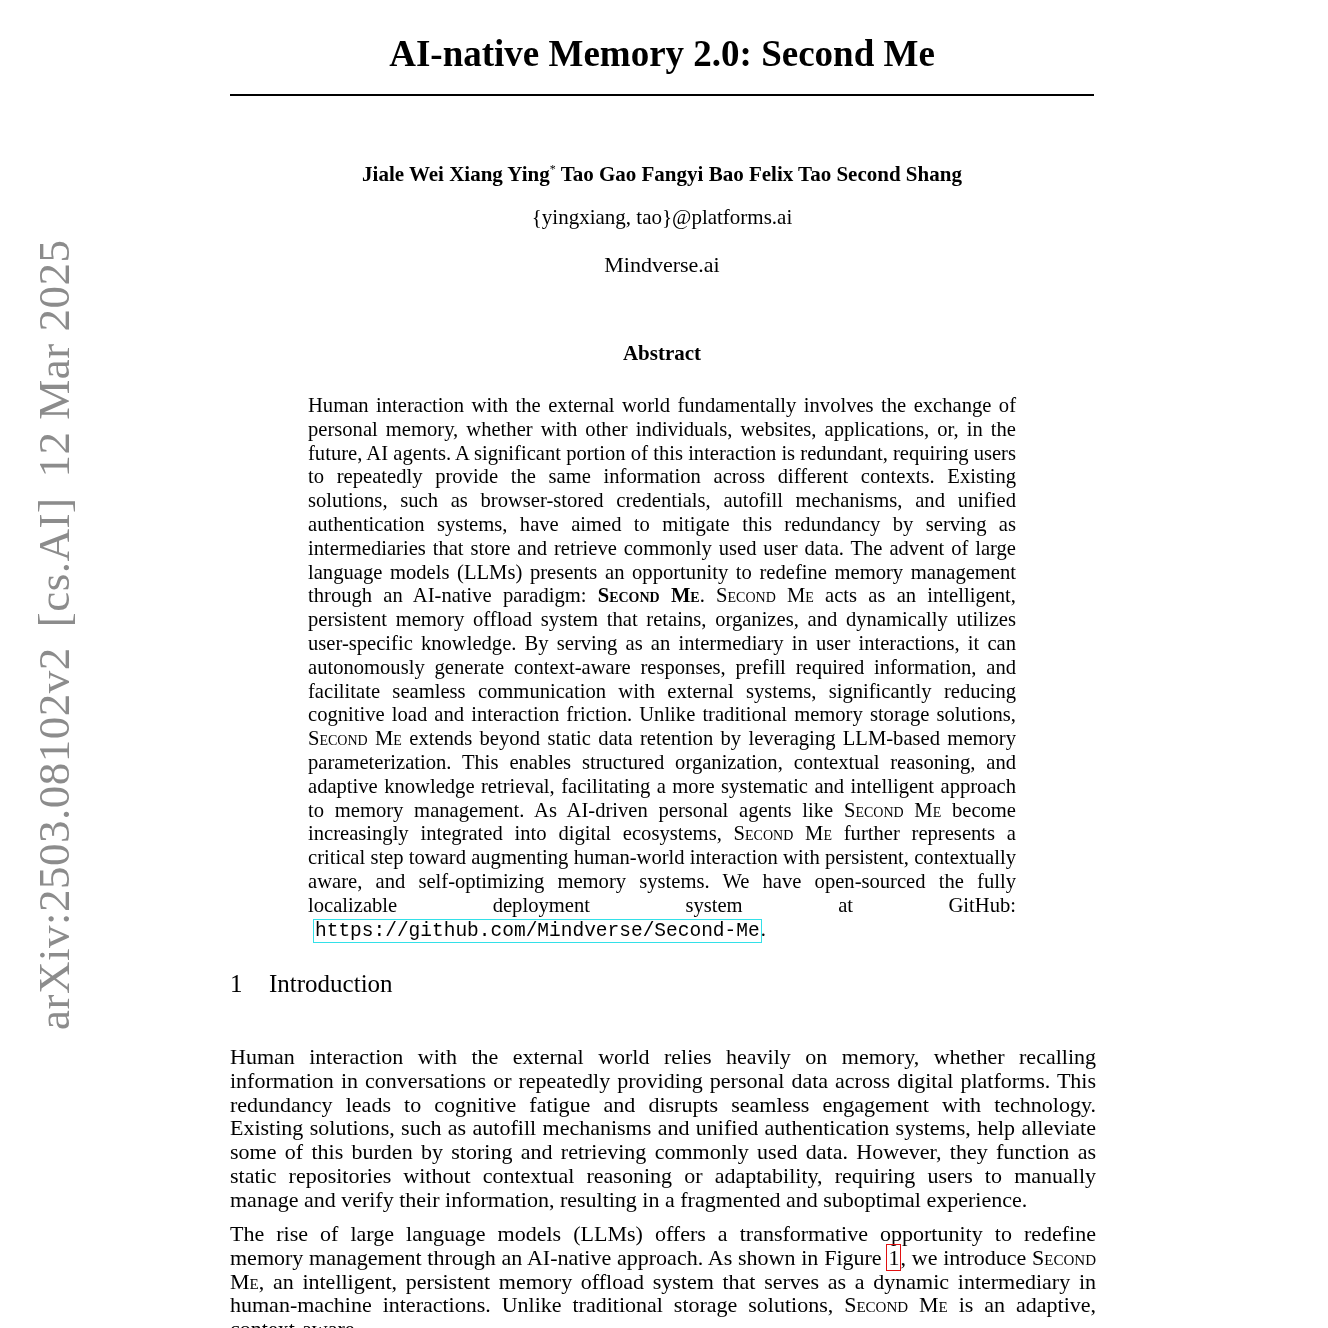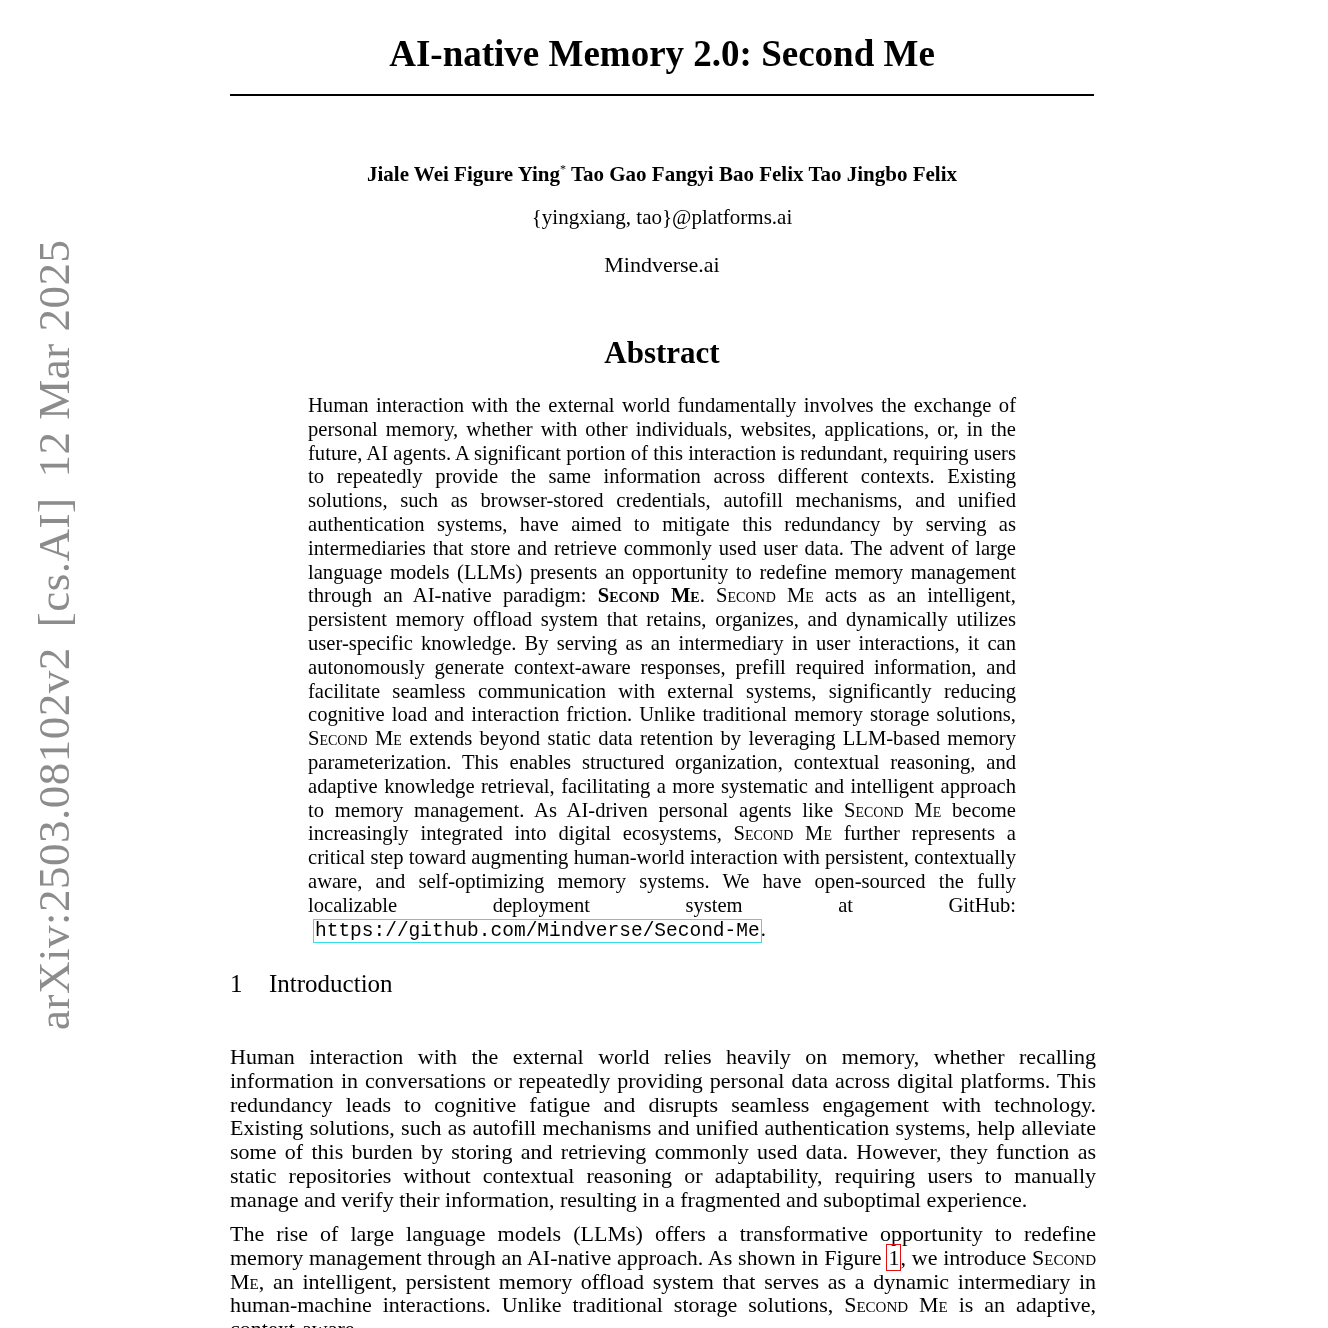--- a/index.html
+++ b/index.html
@@ -30,21 +30,21 @@
   .email {
     position: absolute; left: 230px; width: 864px; top: 203px;
     text-align: center; font-size: 21px; line-height: 28px;
   }
   .affil {
     position: absolute; left: 230px; width: 864px; top: 251px;
     text-align: center; font-size: 22px; line-height: 28px;
   }
   .abs-head {
     position: absolute; left: 230px; width: 864px; top: 337px;
-    text-align: center; font-weight: bold; font-size: 31px; line-height: 32px;
+    text-align: center; font-weight: bold; font-size: 21px; line-height: 32px;
   }
   .abstract {
     position: absolute; left: 308px; width: 708px; top: 394px;
     font-size: 20.6px; line-height: 23.8px; text-align: justify;
   }
   .sc { font-variant: small-caps; }
   .scb { font-variant: small-caps; font-weight: bold; }
   .link {
     font-family: "Liberation Mono", "DejaVu Sans Mono", monospace; font-size: 19.5px;
     outline: 1.5px solid #33e0e8; outline-offset: 0px; padding: 0 1px; margin-left: 6px;
@@ -67,25 +67,25 @@
 
 <div class="watermark">
   <span>arXiv:2503.08102v2</span><span>[cs.AI]</span><span>12 Mar 2025</span>
 </div>
 
 <div class="title">AI-native Memory 2.0: Second Me</div>
 <div class="rule"></div>
 
 <div class="authors">
   <span class="author"><span>Jiale Wei</span></span>
-  <span class="author"><span>Figure Ying</span><sup>*</sup></span>
+  <span class="author"><span>Xiang Ying</span><sup>*</sup></span>
   <span class="author"><span>Tao Gao</span></span>
   <span class="author"><span>Fangyi Bao</span></span>
   <span class="author"><span>Felix Tao</span></span>
-  <span class="author"><span>Jingbo Felix</span></span>
+  <span class="author"><span>Second Shang</span></span>
 </div>
 <div class="email">{yingxiang, tao}@platforms.ai</div>
 <div class="affil">Mindverse.ai</div>
 
 <div class="abs-head">Abstract</div>
 <div class="abstract"><span>Human interaction with the external world fundamentally involves the exchange of personal memory, whether with other individuals, websites, applications, or, in the future, AI agents.  A significant portion of this interaction is redundant, requiring users to repeatedly provide the same information across different contexts. Existing solutions, such as browser-stored credentials, autofill mechanisms, and unified authentication systems, have aimed to mitigate this redundancy by serving as intermediaries that store and retrieve commonly used user data.  The advent of large language models (LLMs) presents an opportunity to redefine memory management through an AI-native paradigm: </span><span class="scb">Second Me</span><span>. </span><span class="sc">Second Me</span><span> acts as an intelligent, persistent memory offload system that retains, organizes, and dynamically utilizes user-specific knowledge.  By serving as an intermediary in user interactions, it can autonomously generate context-aware responses, prefill required information, and facilitate seamless communication with external systems, significantly reducing cognitive load and interaction friction. Unlike traditional memory storage solutions, </span><span class="sc">Second Me</span><span> extends beyond static data retention by leveraging LLM-based memory parameterization.  This enables structured organization, contextual reasoning, and adaptive knowledge retrieval, facilitating a more systematic and intelligent approach to memory management. As AI-driven personal agents like </span><span class="sc">Second Me</span><span> become increasingly integrated into digital ecosystems, </span><span class="sc">Second Me</span><span> further represents a critical step toward augmenting human-world interaction with persistent, contextually aware, and self-optimizing memory systems. We have open-sourced the fully localizable deployment system at GitHub: </span><span class="link">https://github.com/Mindverse/Second-Me</span><span>.</span></div>
 
 <div class="sec-head"><span class="num">1</span><span>Introduction</span></div>
 
 <div class="para p1">Human interaction with the external world relies heavily on memory, whether recalling information in conversations or repeatedly providing personal data across digital platforms.  This redundancy leads to cognitive fatigue and disrupts seamless engagement with technology.  Existing solutions, such as autofill mechanisms and unified authentication systems, help alleviate some of this burden by storing and retrieving commonly used data.  However, they function as static repositories without contextual reasoning or adaptability, requiring users to manually manage and verify their information, resulting in a fragmented and suboptimal experience.</div>

